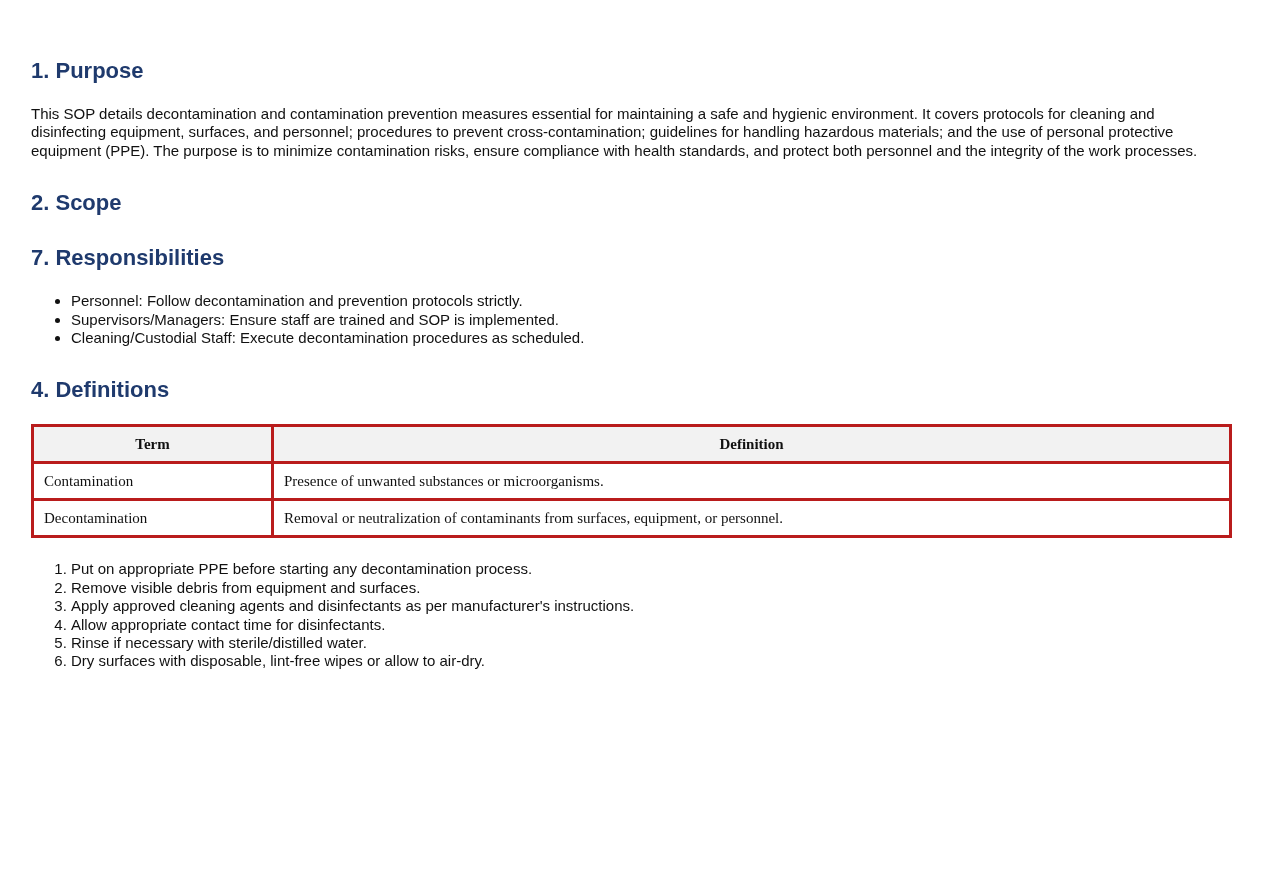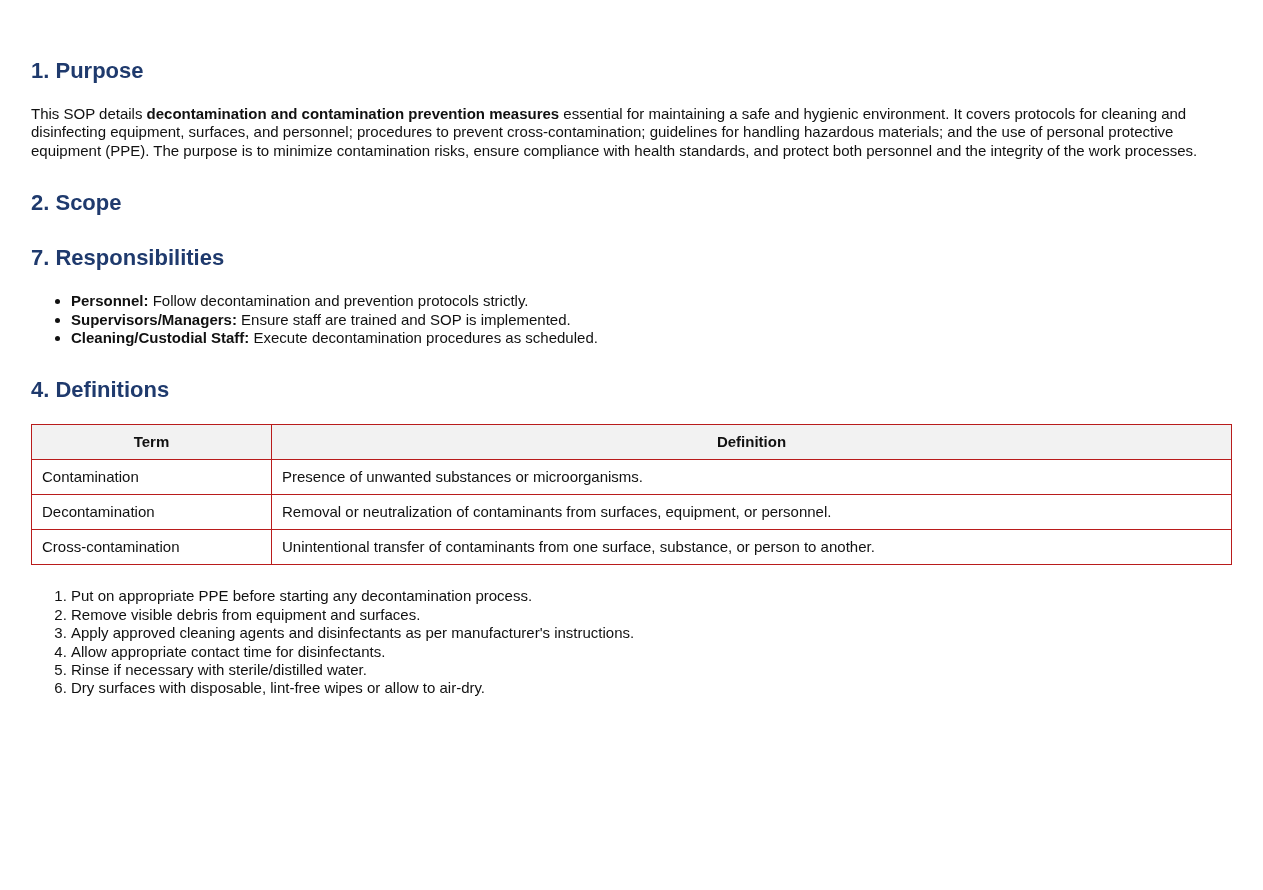--- a/index.html
+++ b/index.html
@@ -47,32 +47,33 @@
     margin: 0;
     padding: 0;
   }
   table.def-table {
     border-collapse: collapse;
     width: 100%;
     margin-top: 22px;
     font-size: 15px;
   }
   table.def-table th, table.def-table td {
-    border: 1px solid #b91c1c;
+    border: 3px solid #b91c1c;
     padding: 8px 10px;
     line-height: 18px;
     text-align: left;
+    font-family: Liberation Serif, serif;
   }
   table.def-table th {
     background: #f2f2f2;
     font-weight: bold;
     text-align: center;
   }
   table.def-table col.term-col { width: 240px; }
-  strong { font-weight: bold; }
+  strong { font-weight: normal; }
 </style>
 </head>
 <body>
 
 <div class="page">
 
 
   <h2 class="section-heading">1. Purpose</h2>
   <p class="body-text"><span>This SOP details </span><strong>decontamination and contamination prevention measures</strong><span> essential for maintaining a safe and hygienic environment. It covers protocols for cleaning and disinfecting equipment, surfaces, and personnel; procedures to prevent cross-contamination; guidelines for handling hazardous materials; and the use of personal protective equipment (PPE). The purpose is to minimize contamination risks, ensure compliance with health standards, and protect both personnel and the integrity of the work processes.</span></p>
 
@@ -99,24 +100,20 @@
     </thead>
     <tbody>
       <tr>
         <td>Contamination</td>
         <td>Presence of unwanted substances or microorganisms.</td>
       </tr>
       <tr>
         <td>Decontamination</td>
         <td>Removal or neutralization of contaminants from surfaces, equipment, or personnel.</td>
       </tr>
-      <tr>
-        <td>Cross-contamination</td>
-        <td>Unintentional transfer of contaminants from one surface, substance, or person to another.</td>
-      </tr>
     </tbody>
   </table>
 
   <ol class="step-list">
     <li>Put on appropriate PPE before starting any decontamination process.</li>
     <li>Remove visible debris from equipment and surfaces.</li>
     <li>Apply approved cleaning agents and disinfectants as per manufacturer's instructions.</li>
     <li>Allow appropriate contact time for disinfectants.</li>
     <li>Rinse if necessary with sterile/distilled water.</li>
     <li>Dry surfaces with disposable, lint-free wipes or allow to air-dry.</li>

